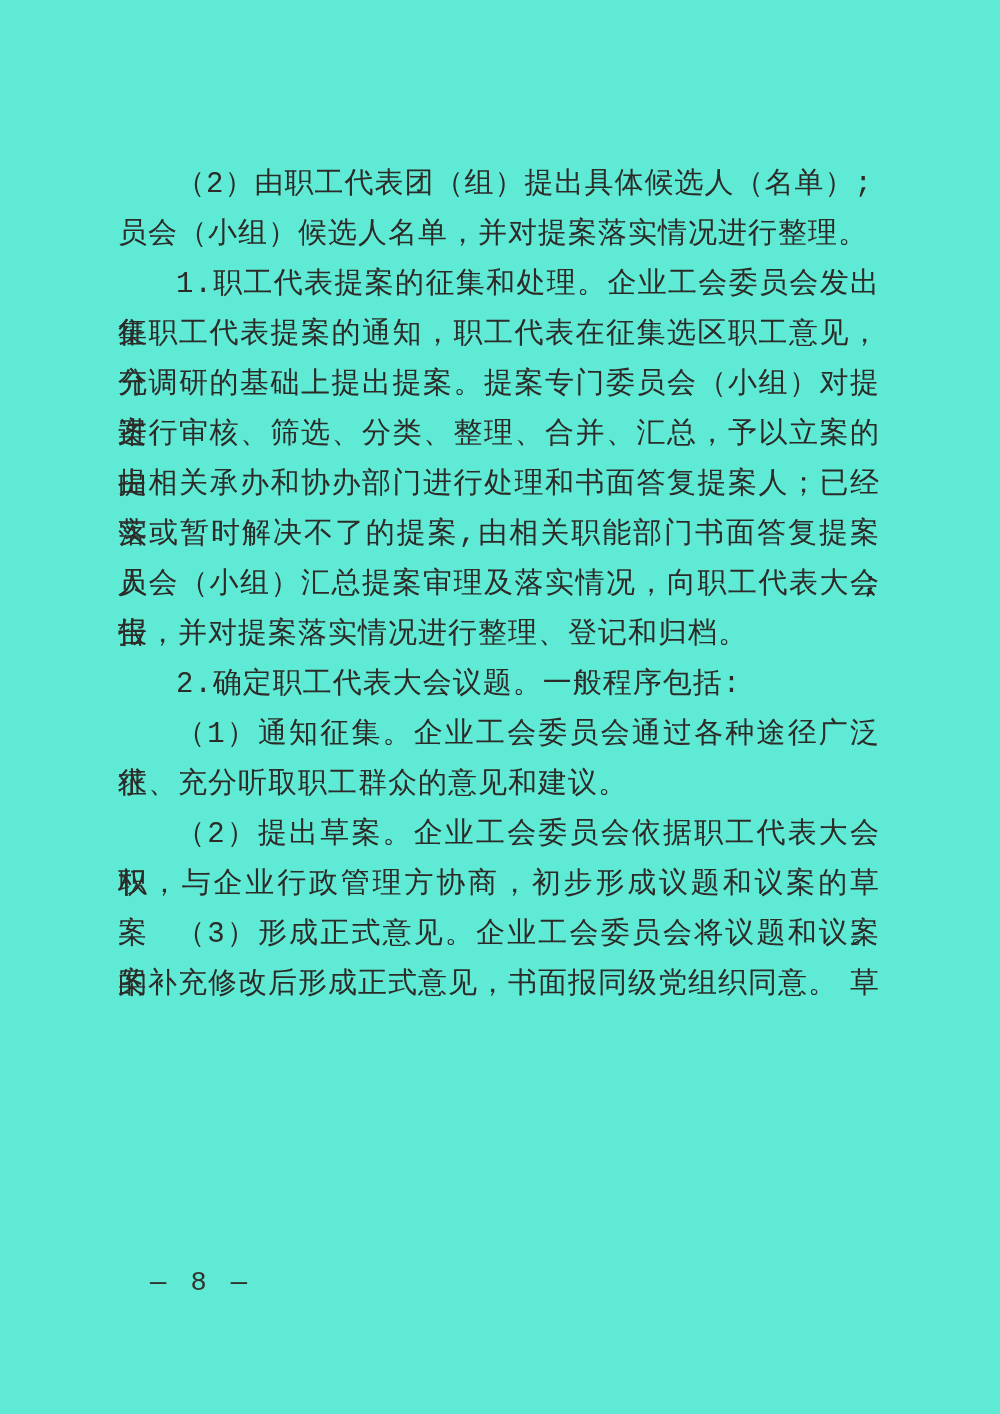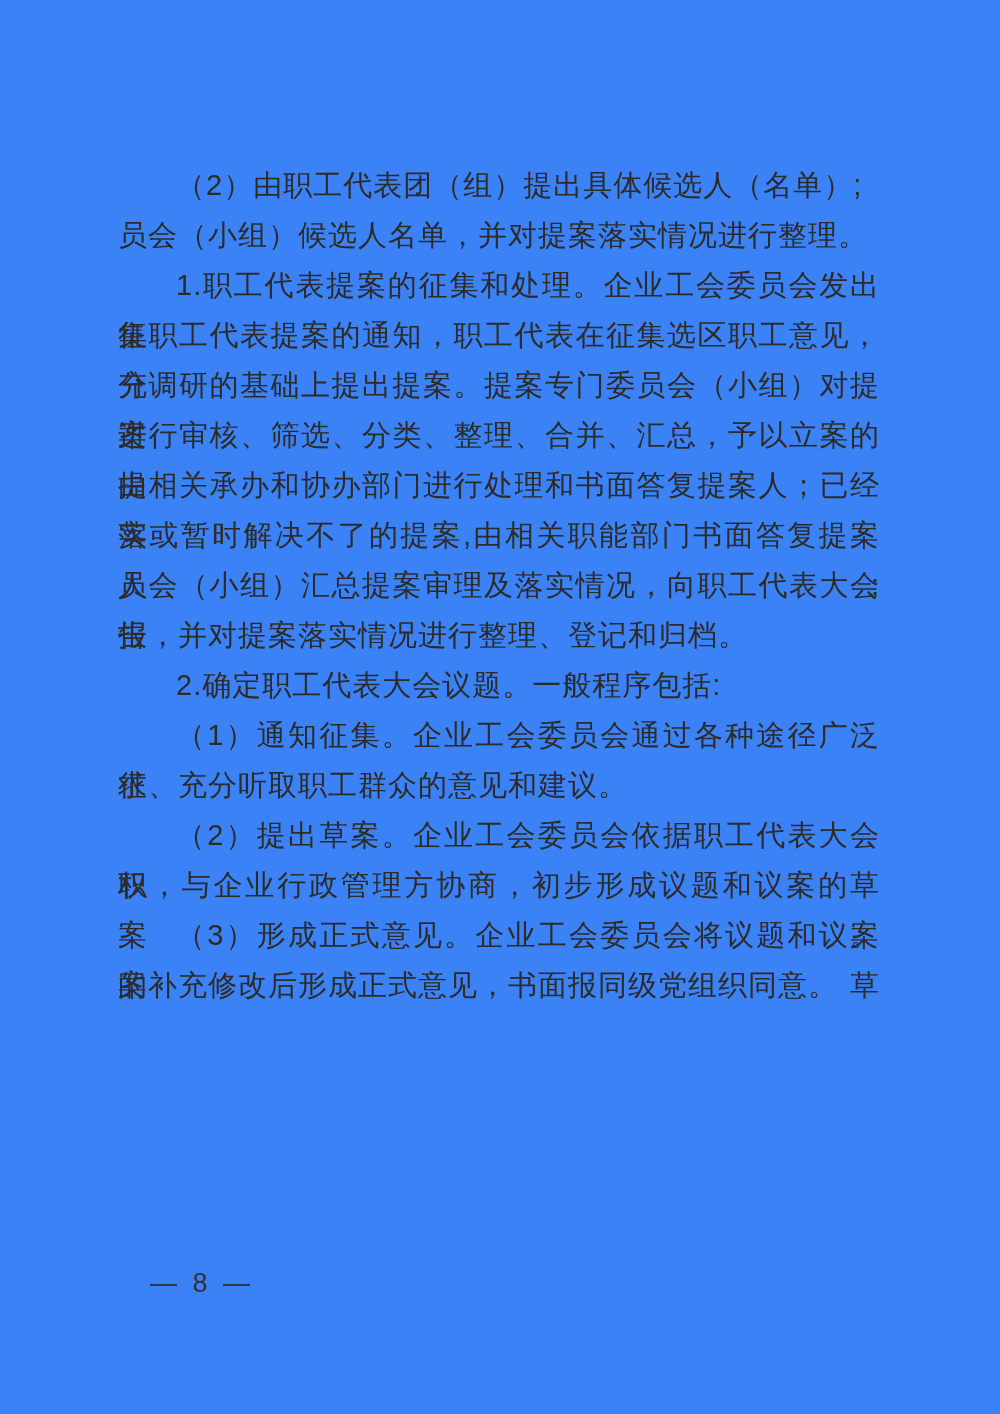--- a/index.html
+++ b/index.html
@@ -4,23 +4,23 @@
 <style>
   html, body {
     margin: 0;
     padding: 0;
     background: #fbfaf7;
   }
   .page {
     position: relative;
     width: 1000px;
     height: 1414px;
-    background: #3b82f6;
+    background: #5eead4;
     overflow: hidden;
-    font-family: Liberation Sans, sans-serif;
+    font-family: Liberation Mono, monospace;
     color: #2d2b28;
   }
   .content {
     position: absolute;
     left: 118px;
     right: 120px;
     top: 160px;
   }
   .line {
     font-size: 29px;

